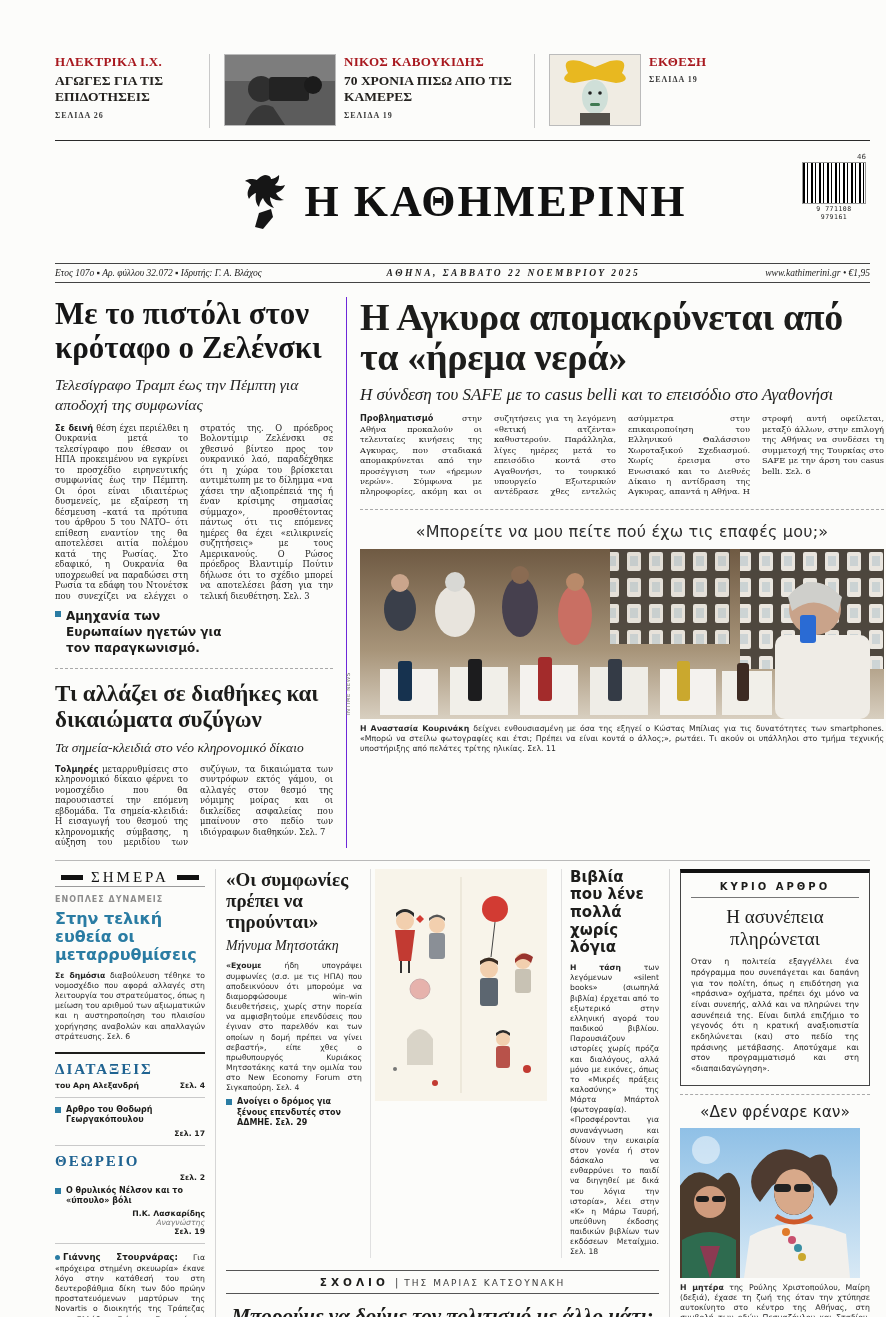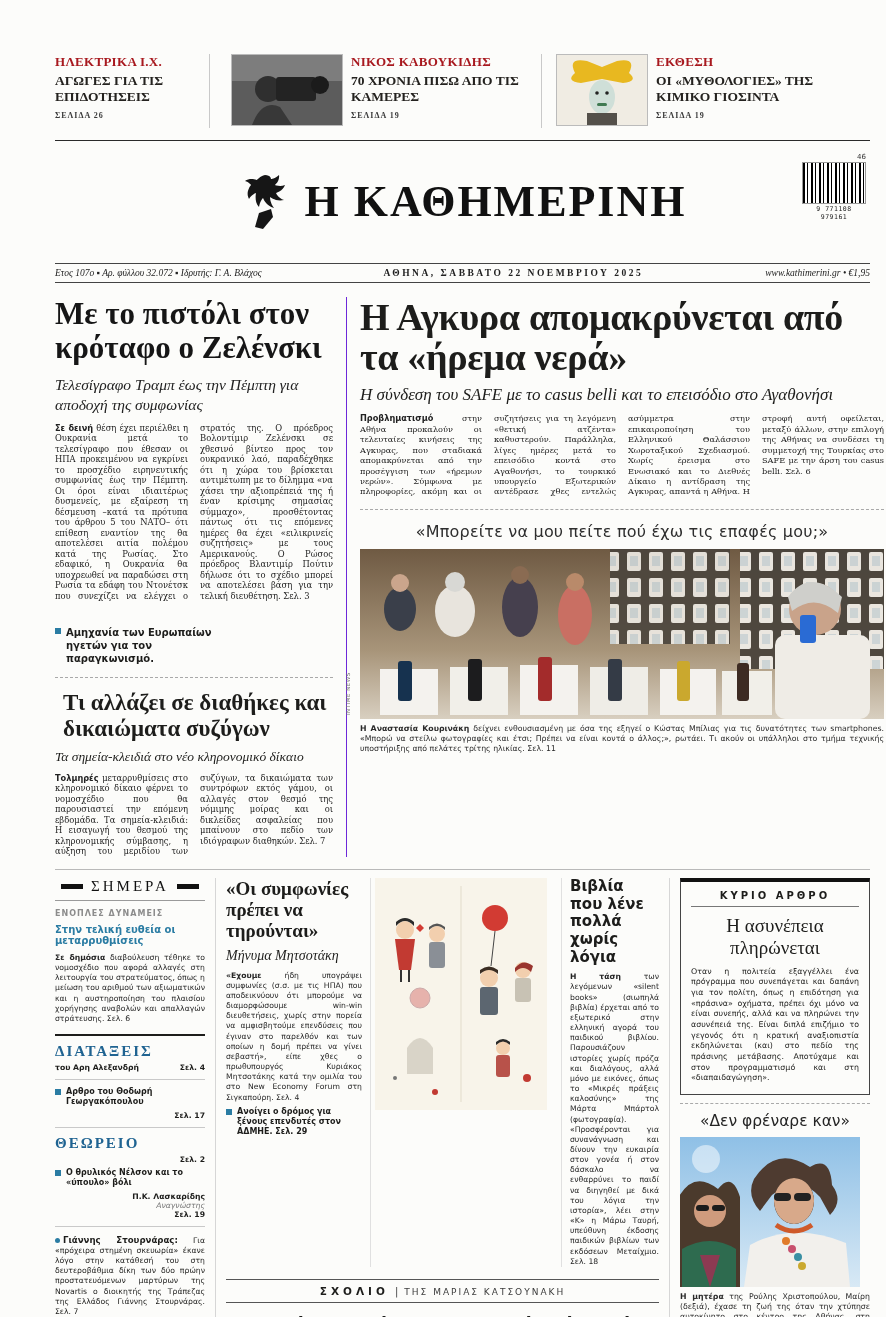--- a/index.html
+++ b/index.html
@@ -20,59 +20,59 @@
   .mast-line{display:flex;align-items:center;justify-content:center;gap:14px;}
   .mast-title{font-family:"Liberation Serif",serif;font-weight:700;font-size:44px;letter-spacing:2px;color:#111;line-height:1;}
   .mast-sub{font-family:"Liberation Serif",serif;font-size:14px;color:#222;margin-top:8px;}
   .barcode-wrap{position:absolute;right:4px;top:12px;width:64px;text-align:center;}
   .barcode-week{font-size:7px;text-align:right;color:#333;}
   .barcode-bars{height:40px;margin:1px 0 1px 0;background:repeating-linear-gradient(90deg,#000 0 2px,#fff 2px 4px,#000 4px 5px,#fff 5px 8px);border:1px solid #999;}
   .barcode-num{font-family:"DejaVu Sans Mono",monospace;font-size:6.5px;color:#222;letter-spacing:.5px;}
   
   .infobar{display:flex;justify-content:space-between;align-items:center;border-top:1px solid #444;border-bottom:1px solid #444;margin-top:9px;padding:4px 0;}
   .info-left,.info-right{font-family:"Liberation Serif",serif;font-style:italic;font-size:9.5px;color:#222;}
-  .info-center{font-family:"Liberation Serif",serif;font-size:9.5px;letter-spacing:2.5px;color:#222;font-weight:700;}
+  .info-center{font-family:"Liberation Serif",serif;font-size:9.5px;letter-spacing:2.5px;color:#222;font-weight:700;font-style:italic;}
   
   .main-grid{display:flex;margin-top:14px;}
   .col-left{width:278px;flex:none;padding-right:13px;border-right:1px solid #6d28d9;}
   .col-right{flex:1;padding-left:13px;}
   .h-lead{font-family:"Liberation Serif",serif;font-weight:700;font-size:31px;line-height:1.1;margin:0 0 10px 0;color:#161616;}
   .deck{font-family:"Liberation Serif",serif;font-style:italic;font-size:15.5px;line-height:1.25;color:#222;margin:0 0 9px 0;}
   .body-2col{column-count:2;column-gap:12px;font-family:"DejaVu Serif",serif;font-size:8.4px;line-height:1.25;text-align:justify;color:#222;}
   .body-4col{column-count:4;column-gap:12px;font-family:"DejaVu Serif",serif;font-size:8.2px;line-height:1.27;text-align:justify;color:#222;margin-top:4px;}
   .lead-in{font-weight:700;font-family:"DejaVu Sans",sans-serif;font-size:8.2px;}
-  .bullet-row{display:flex;gap:5px;margin-top:25px;font-size:10px;font-weight:700;line-height:1.3;width:60%;}
+  .bullet-row{display:flex;gap:5px;margin-top:8px;font-size:12px;font-weight:700;line-height:1.3;width:60%;}
   .sq{flex:none;width:6px;height:6px;background:#2a7ca3;margin-top:2px;}
   .dashes{border-top:1px dashed #a9a9a9;margin:12px 0;}
-  .h-wills{font-family:"Liberation Serif",serif;font-weight:700;font-size:23px;line-height:1.12;margin:0 0 7px 8px;}
+  .h-wills{font-family:"Liberation Serif",serif;font-weight:700;font-size:23px;line-height:1.12;margin:0 0 7px 0;}
   .deck-sm{font-family:"Liberation Serif",serif;font-style:italic;font-size:13.5px;margin:0 0 8px 0;}
   .h-big{font-family:"Liberation Serif",serif;font-weight:700;font-size:38px;line-height:1.06;margin:0 0 8px 0;letter-spacing:-.3px;}
   .deck-big{font-family:"Liberation Serif",serif;font-style:italic;font-size:17px;margin:0 0 8px 0;}
   .photo-head{font-size:16px;color:#2e2e2e;text-align:center;margin:10px 0 8px 0;font-weight:500;letter-spacing:.2px;}
   .main-photo-wrap{position:relative;}
   .photo-credit{position:absolute;left:-9px;bottom:4px;transform:rotate(-90deg);transform-origin:left bottom;font-size:5.5px;color:#777;letter-spacing:.5px;}
   .caption{font-size:7.8px;line-height:1.3;text-align:justify;color:#2a2a2a;margin-top:5px;}
   .caption b{font-size:7.8px;}
   
   .bottom{display:flex;margin-top:12px;border-top:1px solid #b9b9b9;padding-top:8px;}
   .bcolA{width:150px;flex:none;padding-right:10px;}
   .bmiddle{width:455px;flex:none;border-left:1px solid #d6d6d6;border-right:1px solid #d6d6d6;padding:0 10px;box-sizing:border-box;}
   .bcolE{flex:1;padding-left:10px;}
   .brow{display:flex;gap:8px;}
   .bcolB{width:136px;flex:none;}
   .bcolC{width:182px;flex:none;border-left:1px solid #e0e0e0;border-right:1px solid #e0e0e0;padding:0 4px;}
   .bcolD{flex:1;}
   .small-body{font-size:7.7px;line-height:1.32;text-align:justify;color:#262626;}
   .small-lead{font-weight:700;}
   
-  .simera-head{display:flex;align-items:center;justify-content:center;gap:8px;padding-bottom:5px;border-bottom:1px solid #9a9a9a;}
+  .simera-head{display:flex;align-items:center;justify-content:center;gap:8px;border-bottom:1px solid #9a9a9a;}
   .simera-bar{width:22px;height:5px;background:#111;}
   .simera-title{font-family:"Liberation Serif",serif;font-size:15px;letter-spacing:3px;color:#111;}
   .kicker-gray{font-size:8px;font-weight:700;color:#8c8c8c;letter-spacing:1px;margin:8px 0 6px 0;}
-  .h-blue{color:#2a7ca3;font-weight:700;font-size:10px;line-height:1.15;margin:0 0 6px 0;}
+  .h-blue{color:#2a7ca3;font-weight:700;font-size:16px;line-height:1.15;margin:0 0 6px 0;}
   .sec-serif{font-family:"Liberation Serif",serif;font-weight:700;font-size:15px;letter-spacing:2px;color:#1f6391;margin:7px 0 3px 0;}
   .row-between{display:flex;justify-content:space-between;align-items:baseline;font-size:7.7px;}
   .pg{font-weight:700;}
   .rule-heavy{border-top:2px solid #1d1d1b;margin-top:10px;}
   .rule-light{border-top:1px solid #c9c9c9;margin:7px 0;}
   .bullet-item{display:flex;gap:5px;font-size:8px;font-weight:700;line-height:1.3;margin-top:4px;}
   .pg-right{text-align:right;font-size:7.7px;font-weight:700;margin-top:3px;}
   .byline-right{text-align:right;font-size:7.7px;margin-top:3px;}
   .byline-right .role{font-style:italic;color:#777;font-weight:400;display:block;}
   .dot-item{margin-top:8px;font-size:7.7px;line-height:1.32;text-align:justify;}
@@ -107,21 +107,21 @@
 
   <header class="promos">
     <div class="promo" style="width:140px;">
       <div>
         <div class="promo-kicker">ΗΛΕΚΤΡΙΚΑ Ι.Χ.</div>
         <div class="promo-title">ΑΓΩΓΕΣ ΓΙΑ ΤΙΣ ΕΠΙΔΟΤΗΣΕΙΣ</div>
         <div class="promo-page">ΣΕΛΙΔΑ 26</div>
       </div>
     </div>
     <div class="vsep"></div>
-    <div class="promo" style="width:296px;margin-left:7px;">
+    <div class="promo" style="width:296px;">
       <div class="promo-photo">
         <svg width="110" height="70" viewBox="0 0 110 70">
           <rect width="110" height="70" fill="#5c5c5c"></rect>
           <rect x="0" y="0" width="110" height="26" fill="#7d7d7d"></rect>
           <circle cx="36" cy="34" r="13" fill="#2f2f2f"></circle>
           <rect x="44" y="22" width="40" height="24" rx="3" fill="#232323"></rect>
           <circle cx="88" cy="30" r="9" fill="#1b1b1b"></circle>
           <path d="M20 70 Q30 44 48 52 L60 70 Z" fill="#383838"></path>
         </svg>
       </div>
@@ -139,21 +139,20 @@
           <path d="M18 18 Q10 2 30 6 L45 12 L60 6 Q80 2 72 18 Q82 26 66 28 L45 24 L24 28 Q8 26 18 18Z" fill="#e8b820"></path>
           <ellipse cx="45" cy="42" rx="13" ry="17" fill="#cfdfd8"></ellipse>
           <circle cx="40" cy="38" r="1.8" fill="#222"></circle>
           <circle cx="50" cy="38" r="1.8" fill="#222"></circle>
           <rect x="40" y="48" width="10" height="3" rx="1.5" fill="#3f7a52"></rect>
           <rect x="30" y="58" width="30" height="12" fill="#54504a"></rect>
         </svg>
       </div>
       <div>
         <div class="promo-kicker">ΕΚΘΕΣΗ</div>
-        <div class="promo-title">ΟΙ «ΜΥΘΟΛΟΓΙΕΣ» ΤΗΣ ΚΙΜΙΚΟ ΓΙΟΣΙΝΤΑ</div>
         <div class="promo-page">ΣΕΛΙΔΑ 19</div>
       </div>
     </div>
   </header>
 
   <div class="rule-top"></div>
 
   <section class="masthead">
     <div class="mast-line">
       <span>

